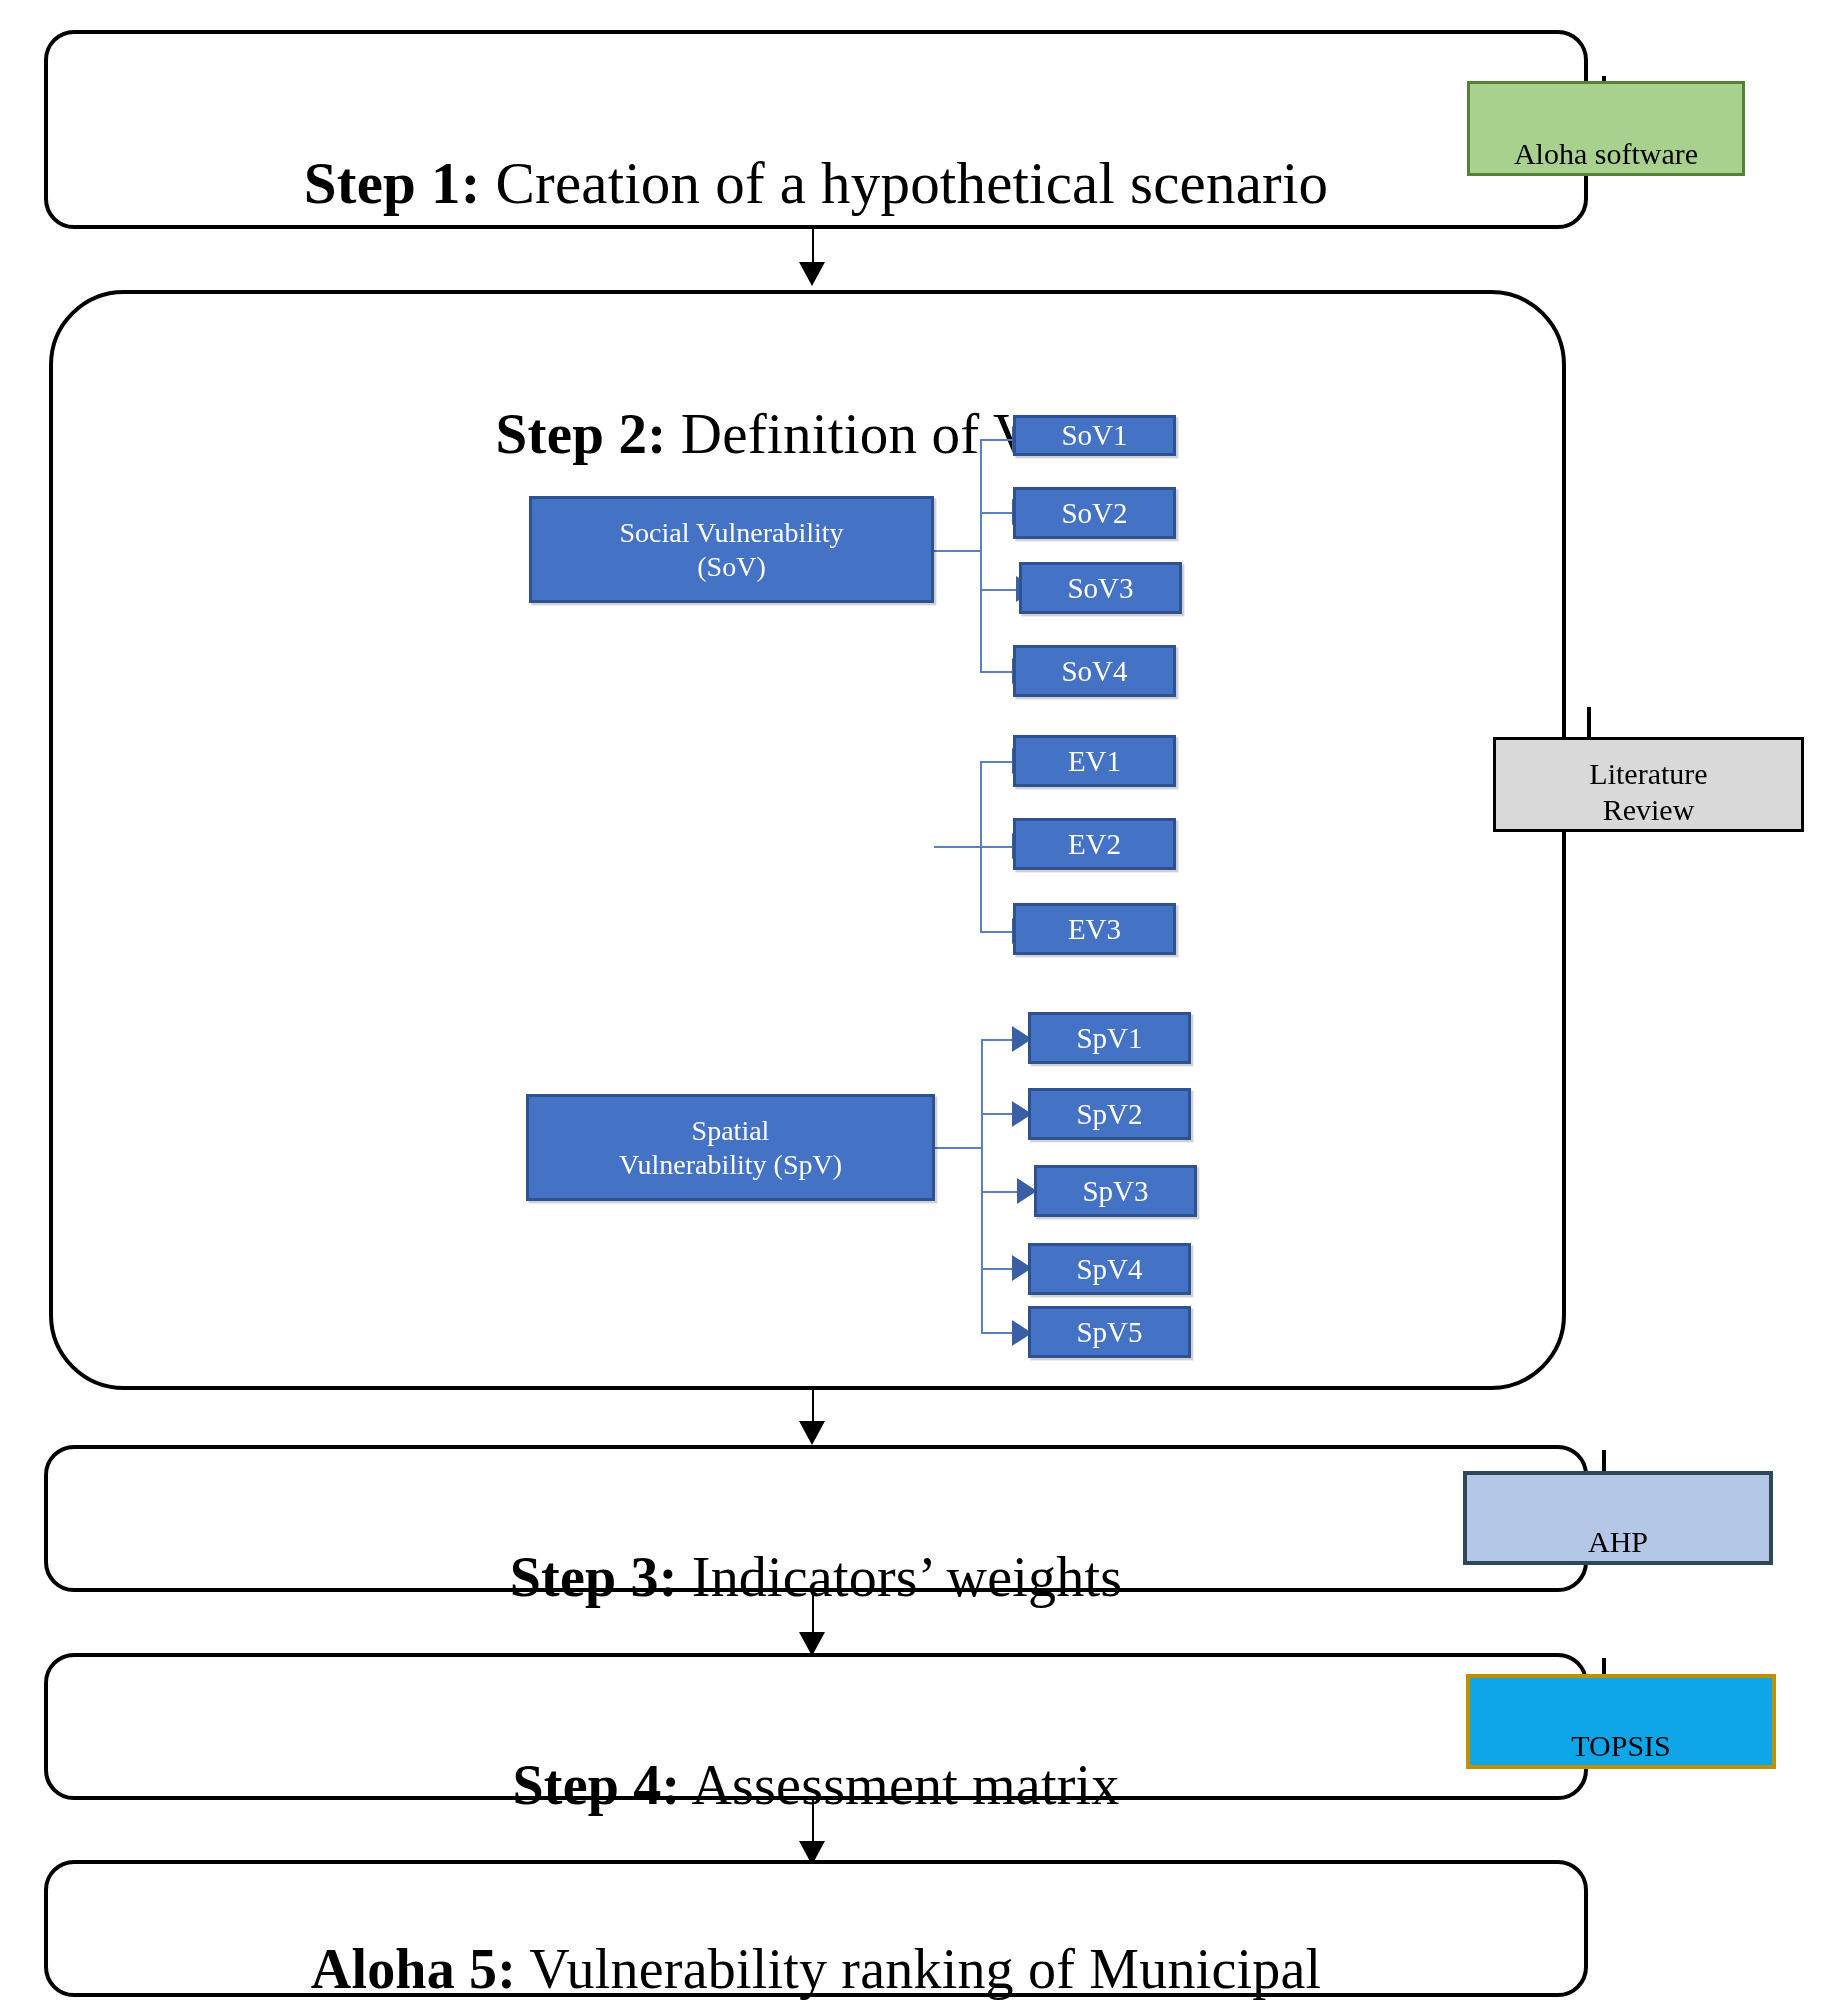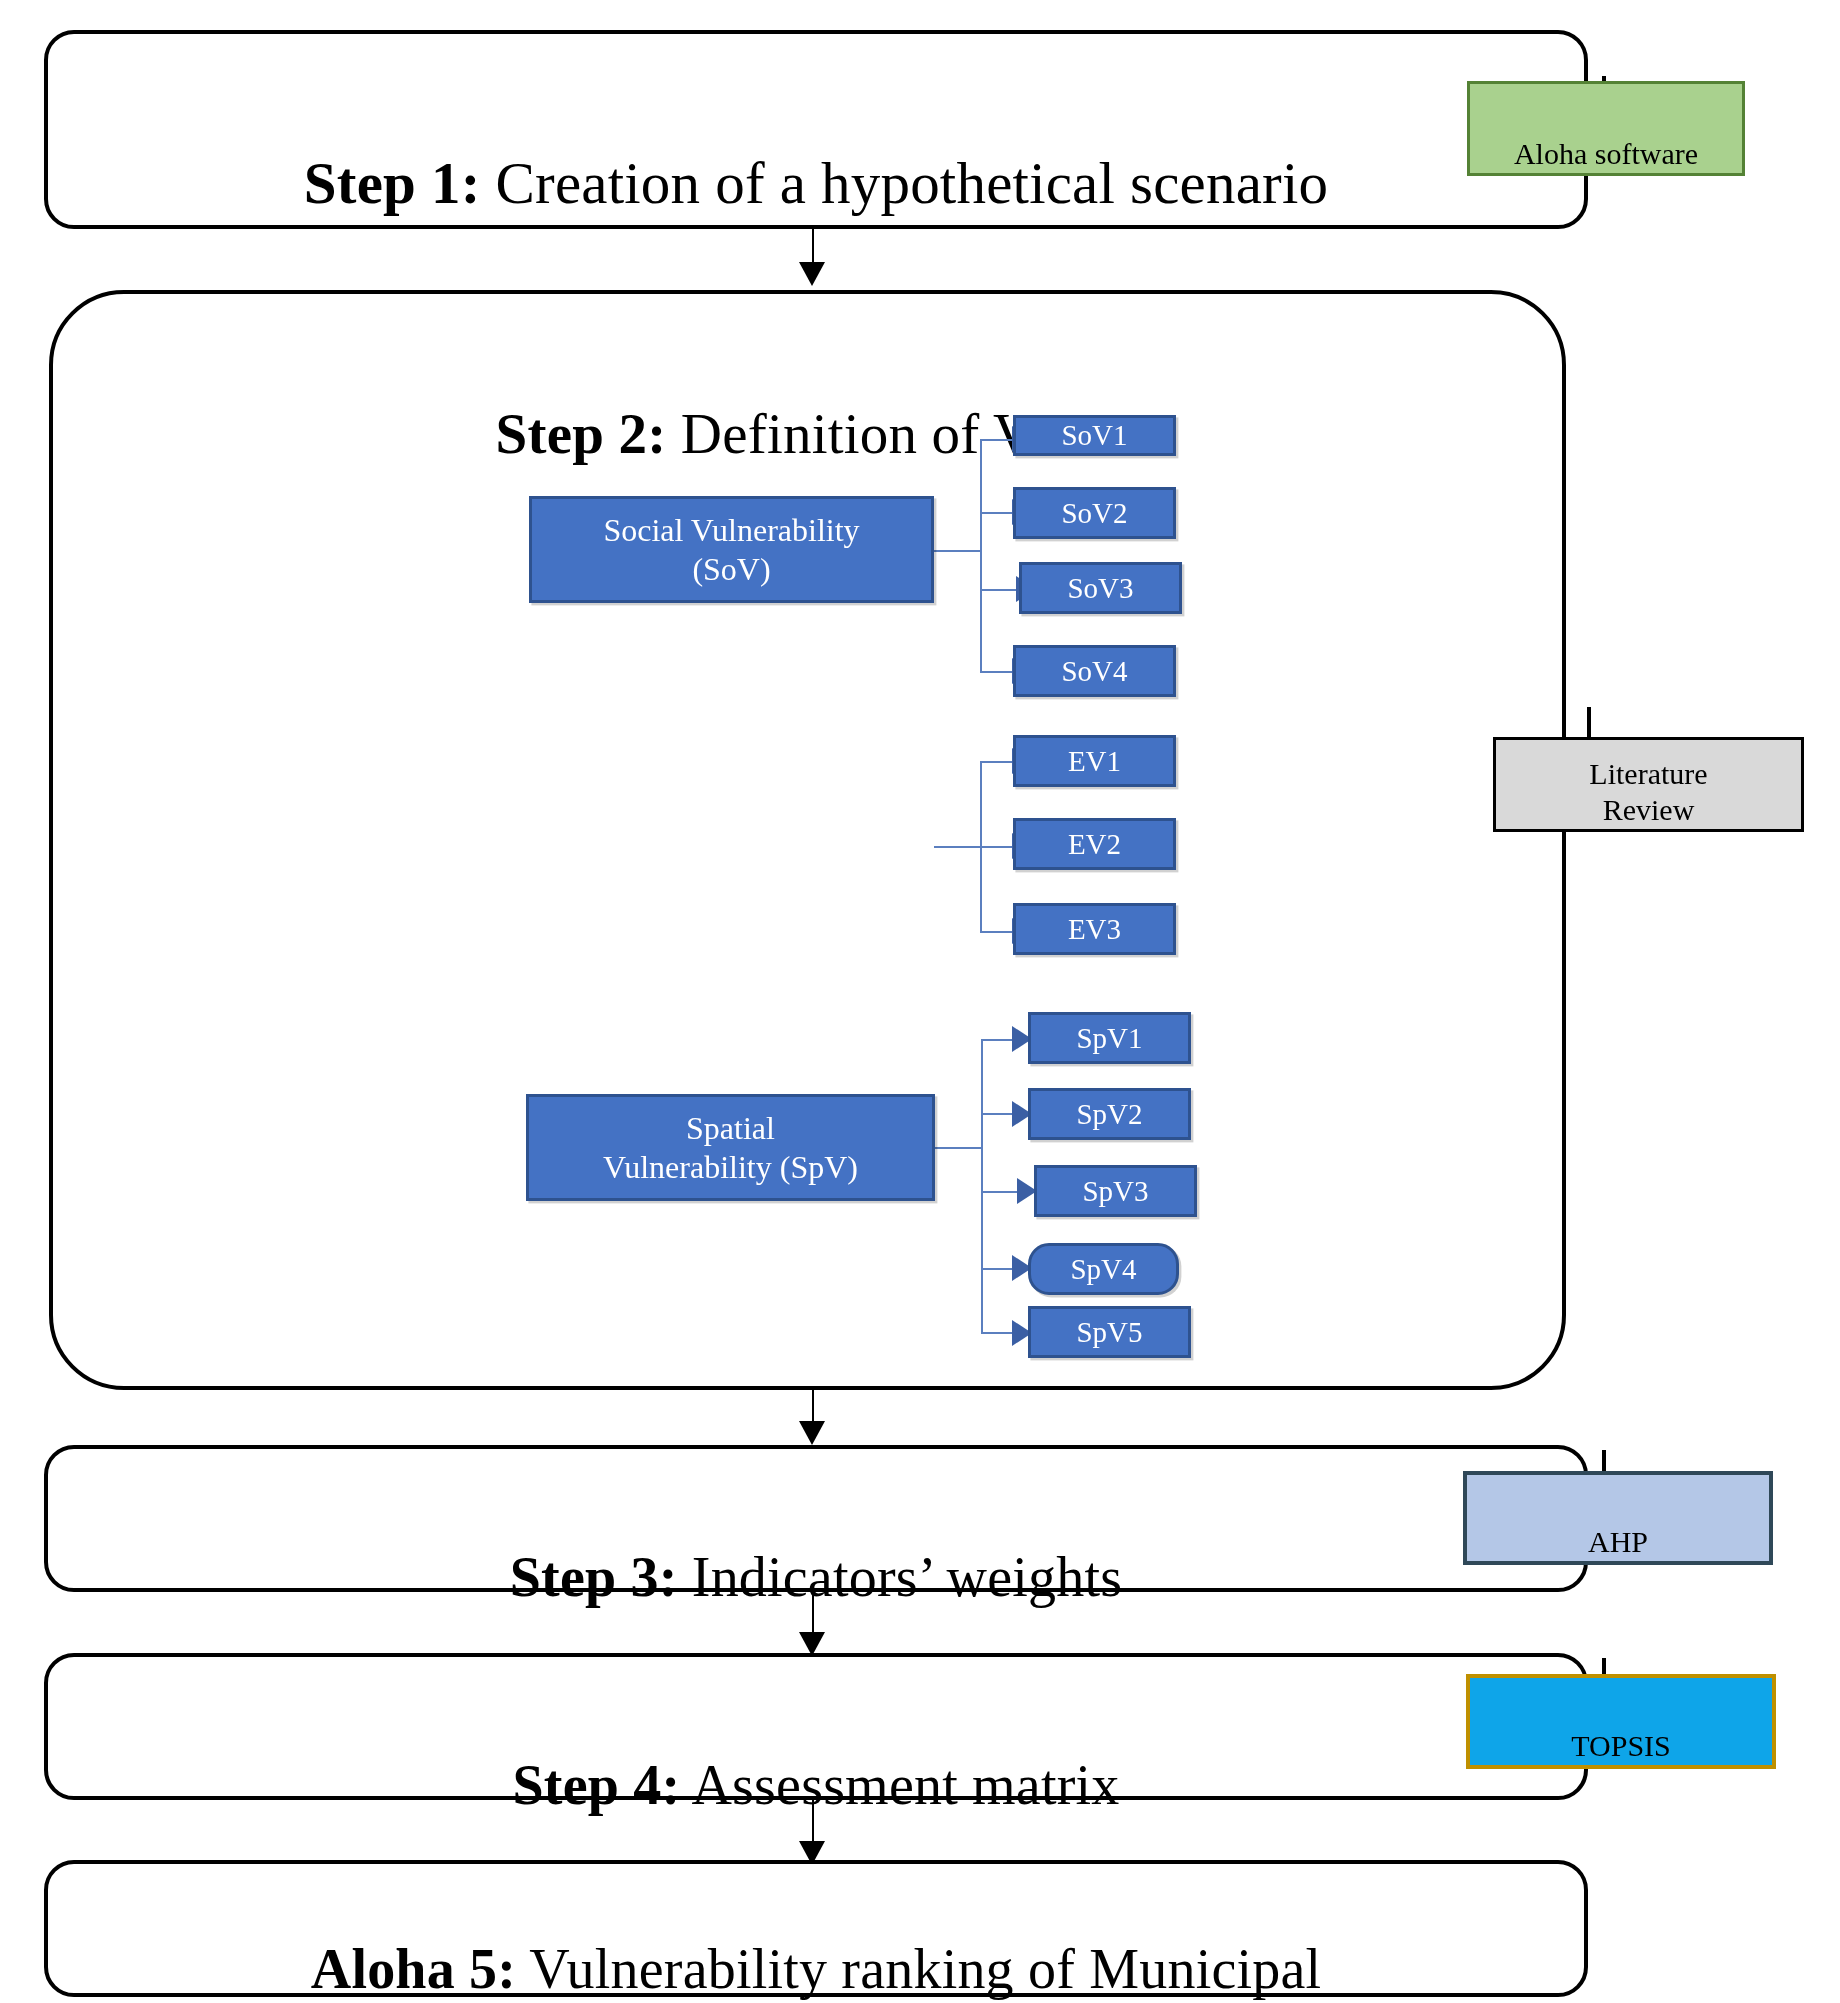--- a/index.html
+++ b/index.html
@@ -73,21 +73,21 @@
     align-items: center;
     justify-content: center;
     text-align: center;
     font-size: 29px;
     line-height: 1.2;
     z-index: 5;
     white-space: pre-line;
     box-shadow: 2.4px 2.4px 0 rgba(0,0,0,0.18);
   }
   .blue-box.parent {
-    font-size: 32px;
+    font-size: 28px;
   }
 
   
   .conn {
     position: absolute;
     background: #5B7FBF;
     z-index: 4;
   }
   .conn.h { height: 2.4px; }
   .conn.v { width: 2.4px; }
@@ -228,21 +228,21 @@
   </div>
 
   <div class="conn h" style="left:981px; top:1191px; width:38px;"></div>
   <div class="arrow-head" style="left:1017px; top:1178px;"></div>
   <div class="blue-box" style="left:1034px; top:1165px; width:163px; height:52px;">
     <span>SpV3</span>
   </div>
 
   <div class="conn h" style="left:981px; top:1268px; width:33px;"></div>
   <div class="arrow-head" style="left:1012px; top:1255px;"></div>
-  <div class="blue-box" style="left:1028px; top:1243px; width:151px; height:52px;border-radius:21px;">
+  <div class="blue-box" style="left:1028px; top:1243px; width:163px; height:52px;">
     <span>SpV4</span>
   </div>
 
   <div class="conn h" style="left:981px; top:1332px; width:33px;"></div>
   <div class="arrow-head" style="left:1012px; top:1320px;"></div>
   <div class="blue-box" style="left:1028px; top:1306px; width:163px; height:52px;">
     <span>SpV5</span>
   </div>
 
   <div class="stub" style="left:1587px; top:707px; height:32px;"></div>

